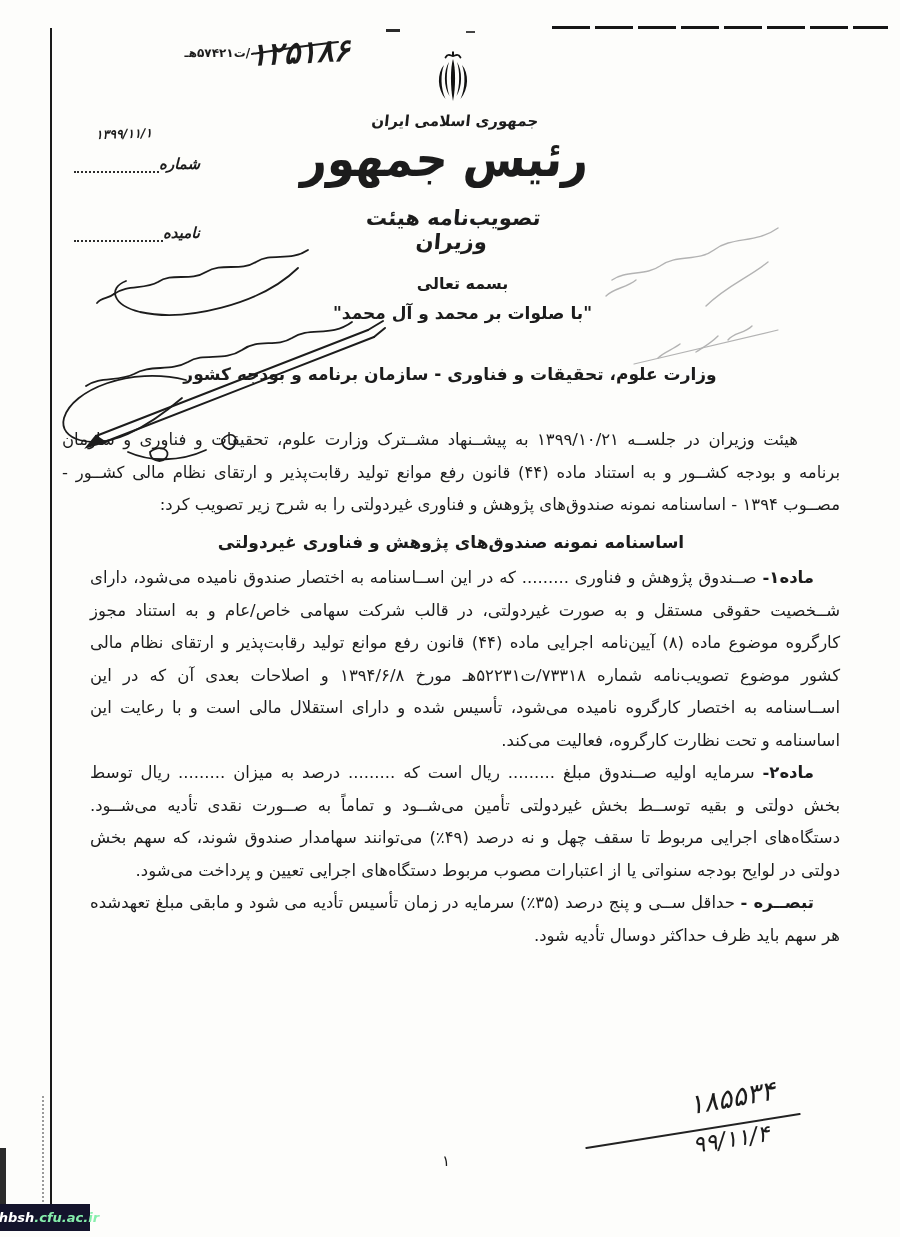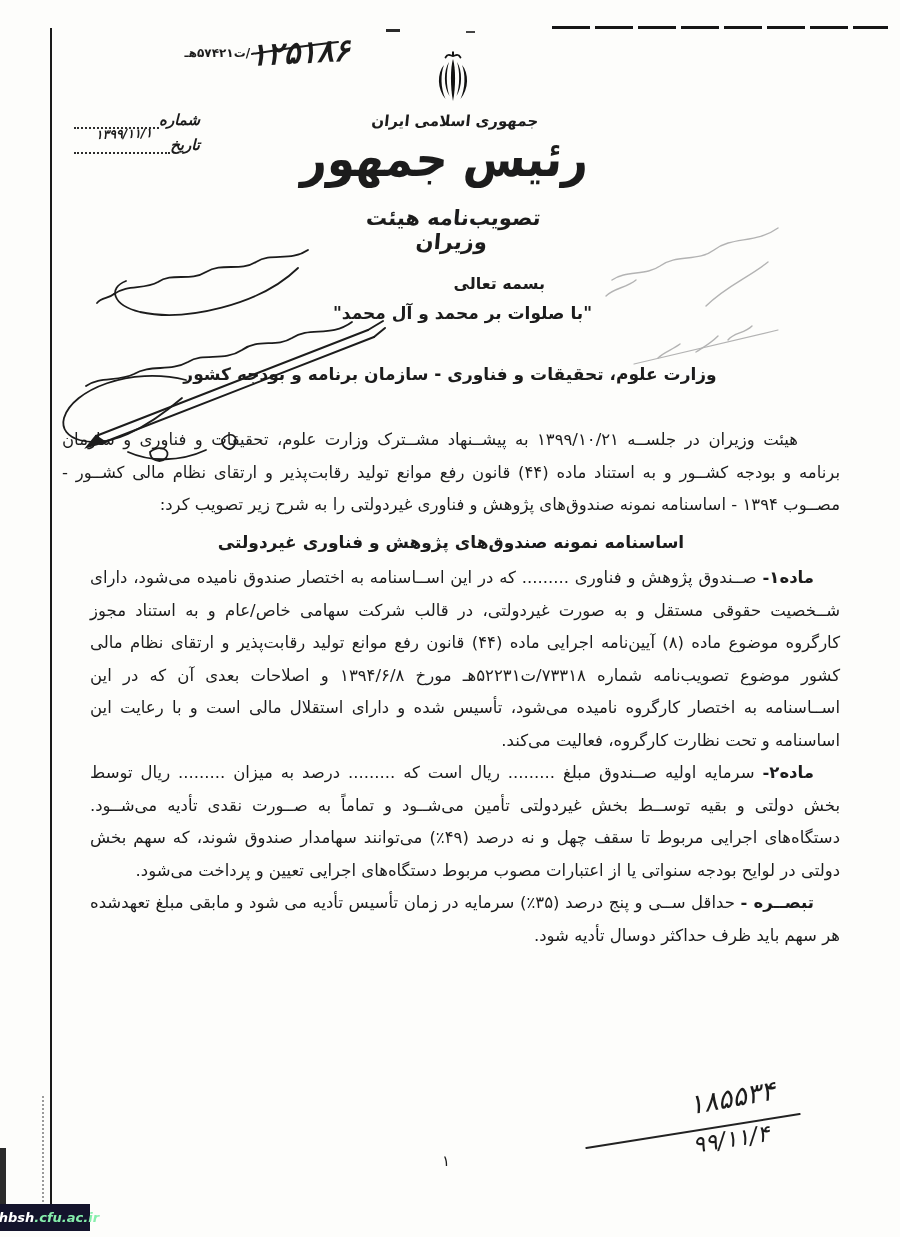--- a/index.html
+++ b/index.html
@@ -16,34 +16,34 @@
   .scan-dash2{position:absolute;left:466px;top:31px;width:9px;height:2px;background:#444;}
   .scan-blob{position:absolute;left:0;top:1148px;width:6px;height:62px;background:#2b2b2b;}
   .scan-dotline{position:absolute;left:42px;top:1096px;width:0;height:106px;border-left:2px dotted #9a9a9a;}
   
   .regnum{position:absolute;top:34px;left:70px;width:280px;direction:rtl;white-space:nowrap;}
   .regnum .hw{display:inline-block;font-size:31px;font-weight:bold;letter-spacing:2px;
     transform:rotate(-3deg);font-style:italic;}
   .regnum .printed{font-size:12px;font-weight:bold;vertical-align:6px;}
   
   .meta{position:absolute;top:104px;left:74px;width:130px;direction:rtl;}
-  .meta-row{display:flex;align-items:flex-end;height:25px;}
+  .meta-row{display:flex;align-items:flex-end;height:25px;margin-top:44px;}
   .meta-label{font-size:15px;font-weight:bold;font-style:italic;padding-right:4px;}
   .meta-dots{flex:1;border-bottom:2px dotted #2c2c2c;height:18px;}
   .meta-date{position:absolute;top:126px;left:78px;width:92px;direction:ltr;
     font-size:12.5px;font-weight:bold;font-style:italic;text-align:center;transform:rotate(-2deg);}
   
   .emblem{position:absolute;left:428px;top:50px;width:50px;height:58px;}
   .country{position:absolute;left:345px;top:112px;width:220px;text-align:center;
     font-size:15px;font-weight:bold;transform:skewX(-6deg);}
   .office{position:absolute;left:300px;top:132px;width:290px;text-align:center;
     font-size:45px;font-weight:bold;transform:scaleY(1.1) skewX(-4deg);}
   .doctype{position:absolute;left:330px;top:206px;width:245px;text-align:center;
     font-size:21px;font-weight:bold;transform:skewX(-5deg);}
-  .besmeh{position:absolute;left:380px;top:274px;width:165px;text-align:right;
+  .besmeh{position:absolute;left:380px;top:274px;width:165px;text-align:center;
     font-size:16px;font-weight:bold;direction:rtl;}
   .salawat{position:absolute;left:330px;top:303px;width:265px;text-align:center;
     font-size:17px;font-weight:bold;direction:rtl;}
   .addressee{position:absolute;left:140px;top:364px;width:620px;text-align:center;
     font-size:17px;font-weight:bold;direction:rtl;}
   
   .body-text{position:absolute;top:424px;left:62px;right:60px;direction:rtl;
     font-size:16.5px;line-height:32.5px;text-align:justify;}
   .body-text p{margin:0;}
   p.intro{text-indent:42px;}
@@ -82,21 +82,21 @@
   <div class="regnum">
     <span class="hw">۱۲۵۱۸۶</span><span class="printed">/ت۵۷۴۲۱هـ</span>
   </div>
 
   <div class="meta">
     <div class="meta-row">
       <span class="meta-label">شماره</span>
       <span class="meta-dots"></span>
     </div>
     <div class="meta-row">
-      <span class="meta-label">تاریخ</span>
+      <span class="meta-label">نامیده</span>
       <span class="meta-dots"></span>
     </div>
   </div>
   <div class="meta-date">۱۳۹۹/۱۱/۱</div>
 
   <svg class="emblem" viewBox="0 0 100 112">
     <path d="M50 1 L50 10" stroke="#111" stroke-width="4" fill="none"></path>
     <path d="M35 13 C40 3 46 10 50 10 C54 10 60 3 65 13" stroke="#111" stroke-width="3.5" fill="none" stroke-linecap="round"></path>
     <path d="M50 16 C44.5 34 44.5 74 50 100 C55.5 74 55.5 34 50 16 Z" fill="#111"></path>
     <path d="M42 22 C31 38 31 72 43 90 C36 70 36 40 42 22 Z" fill="#111"></path>

